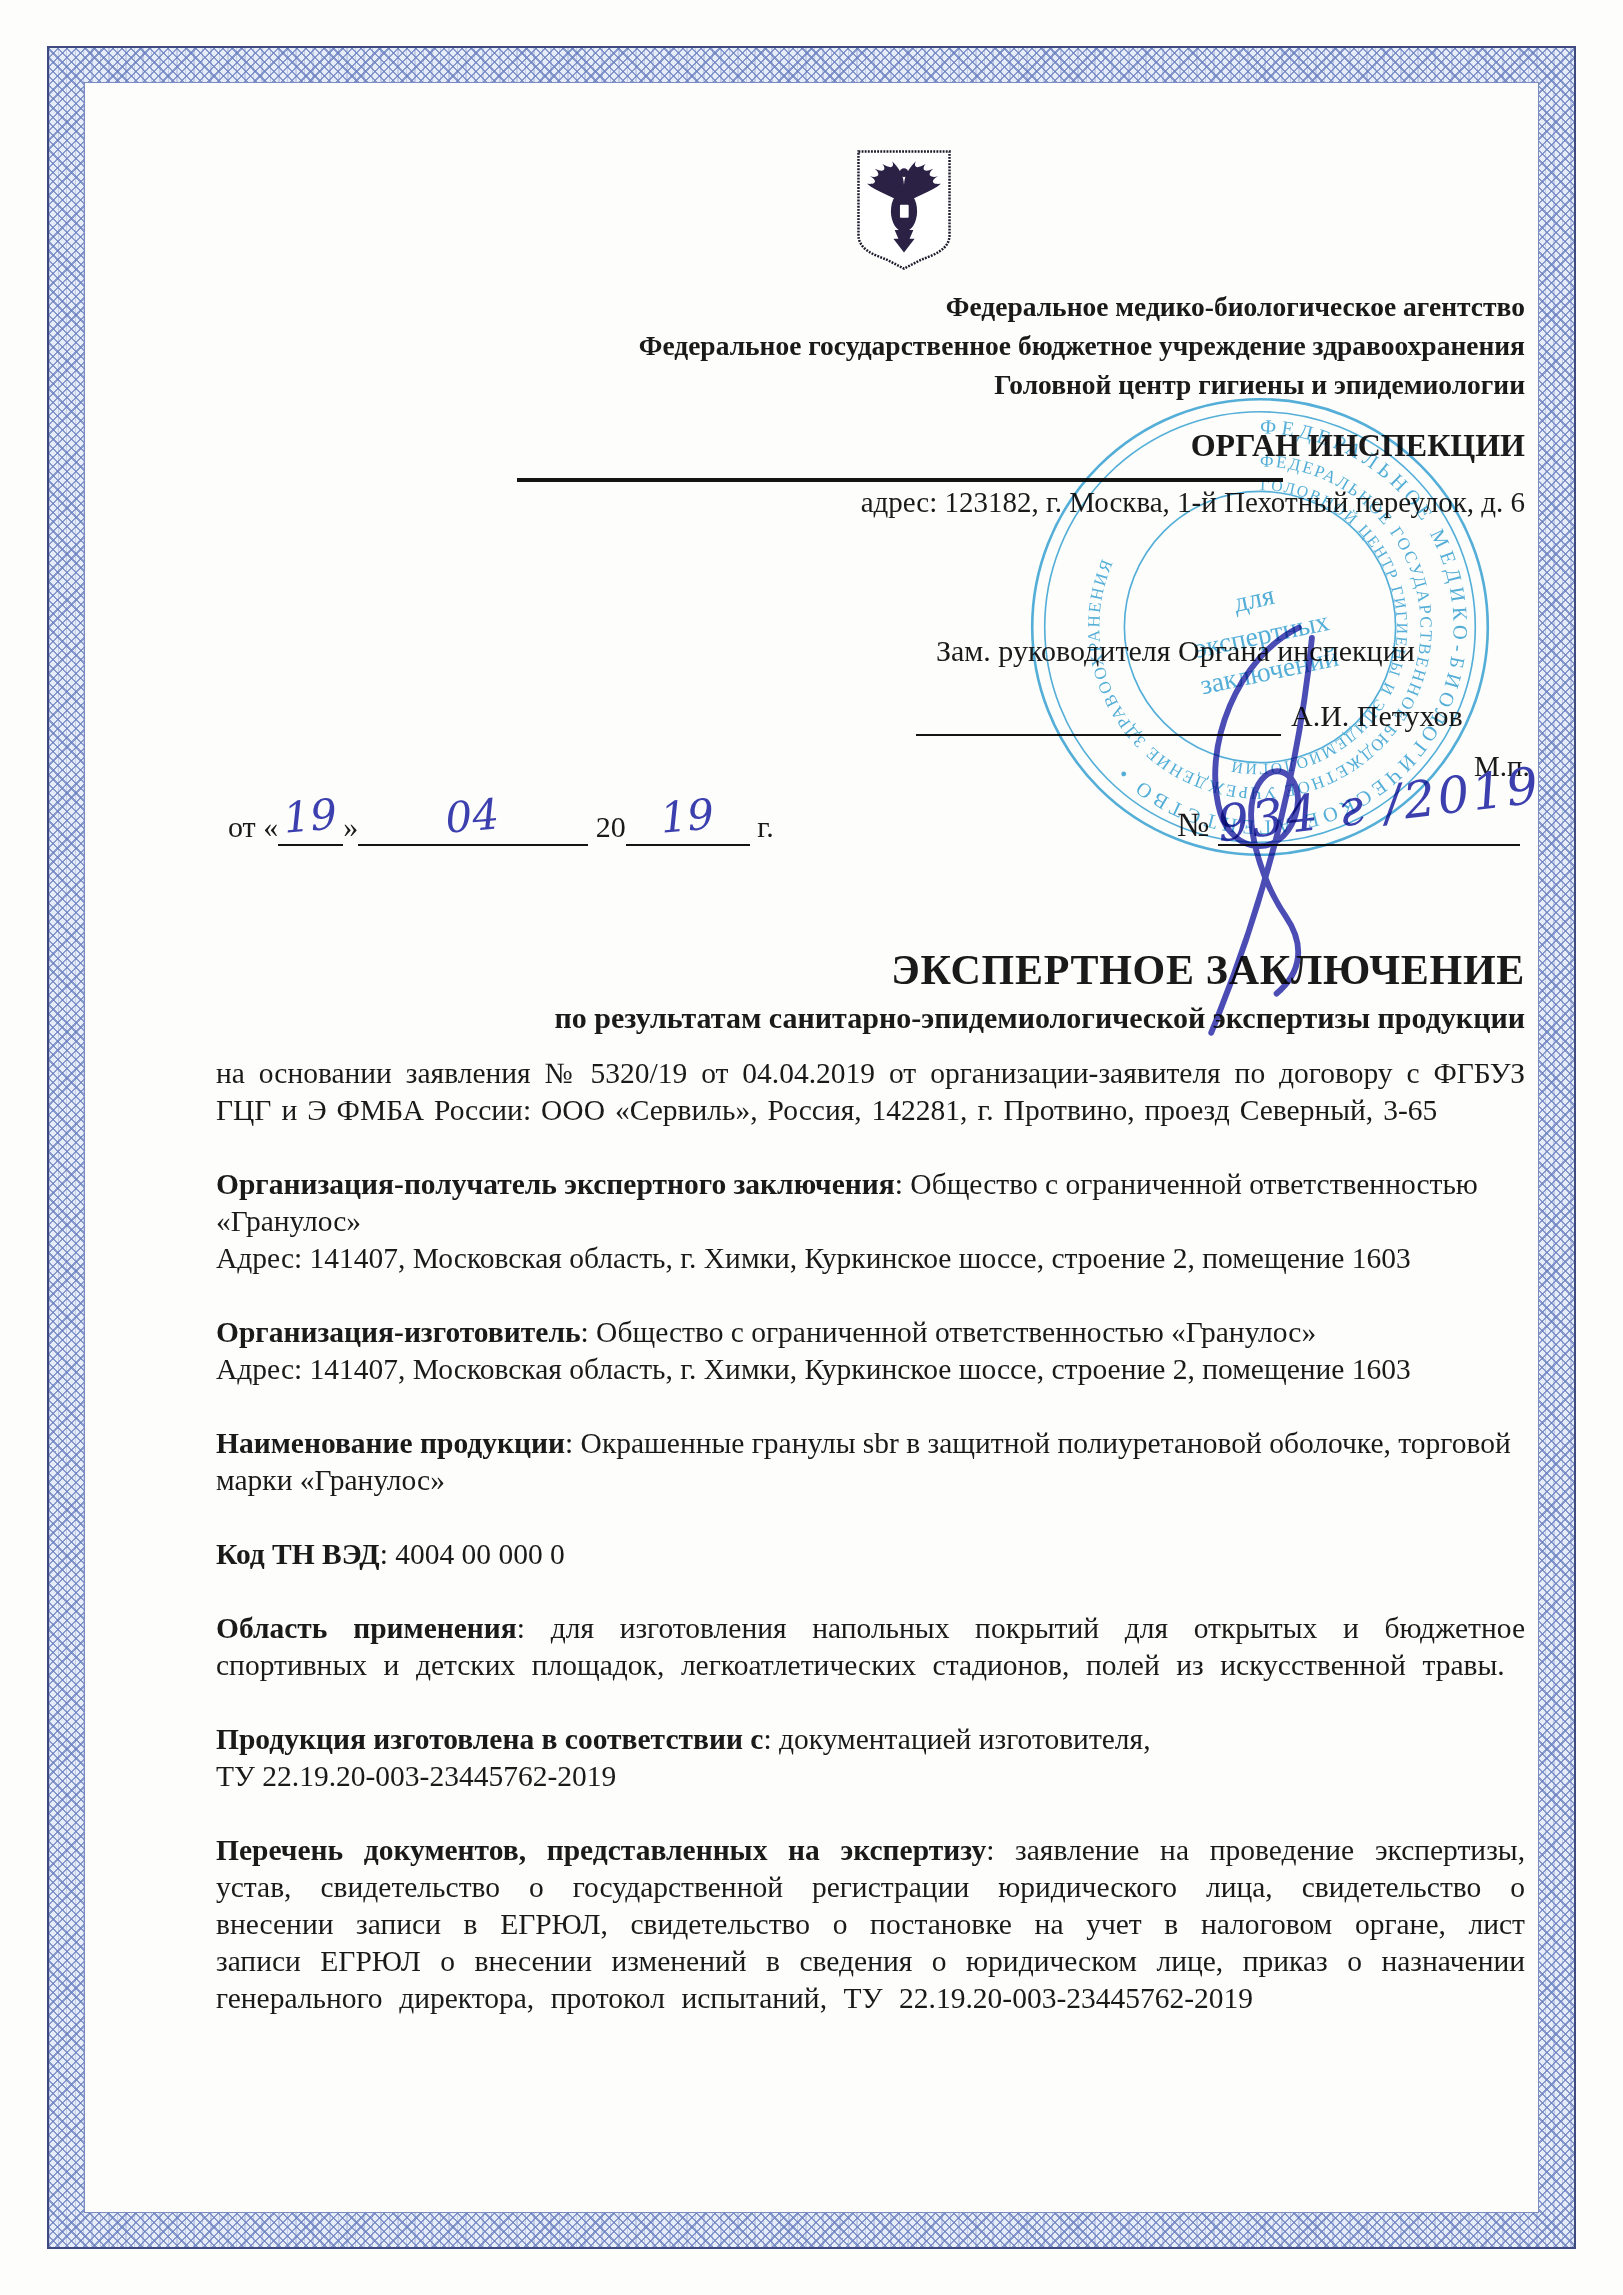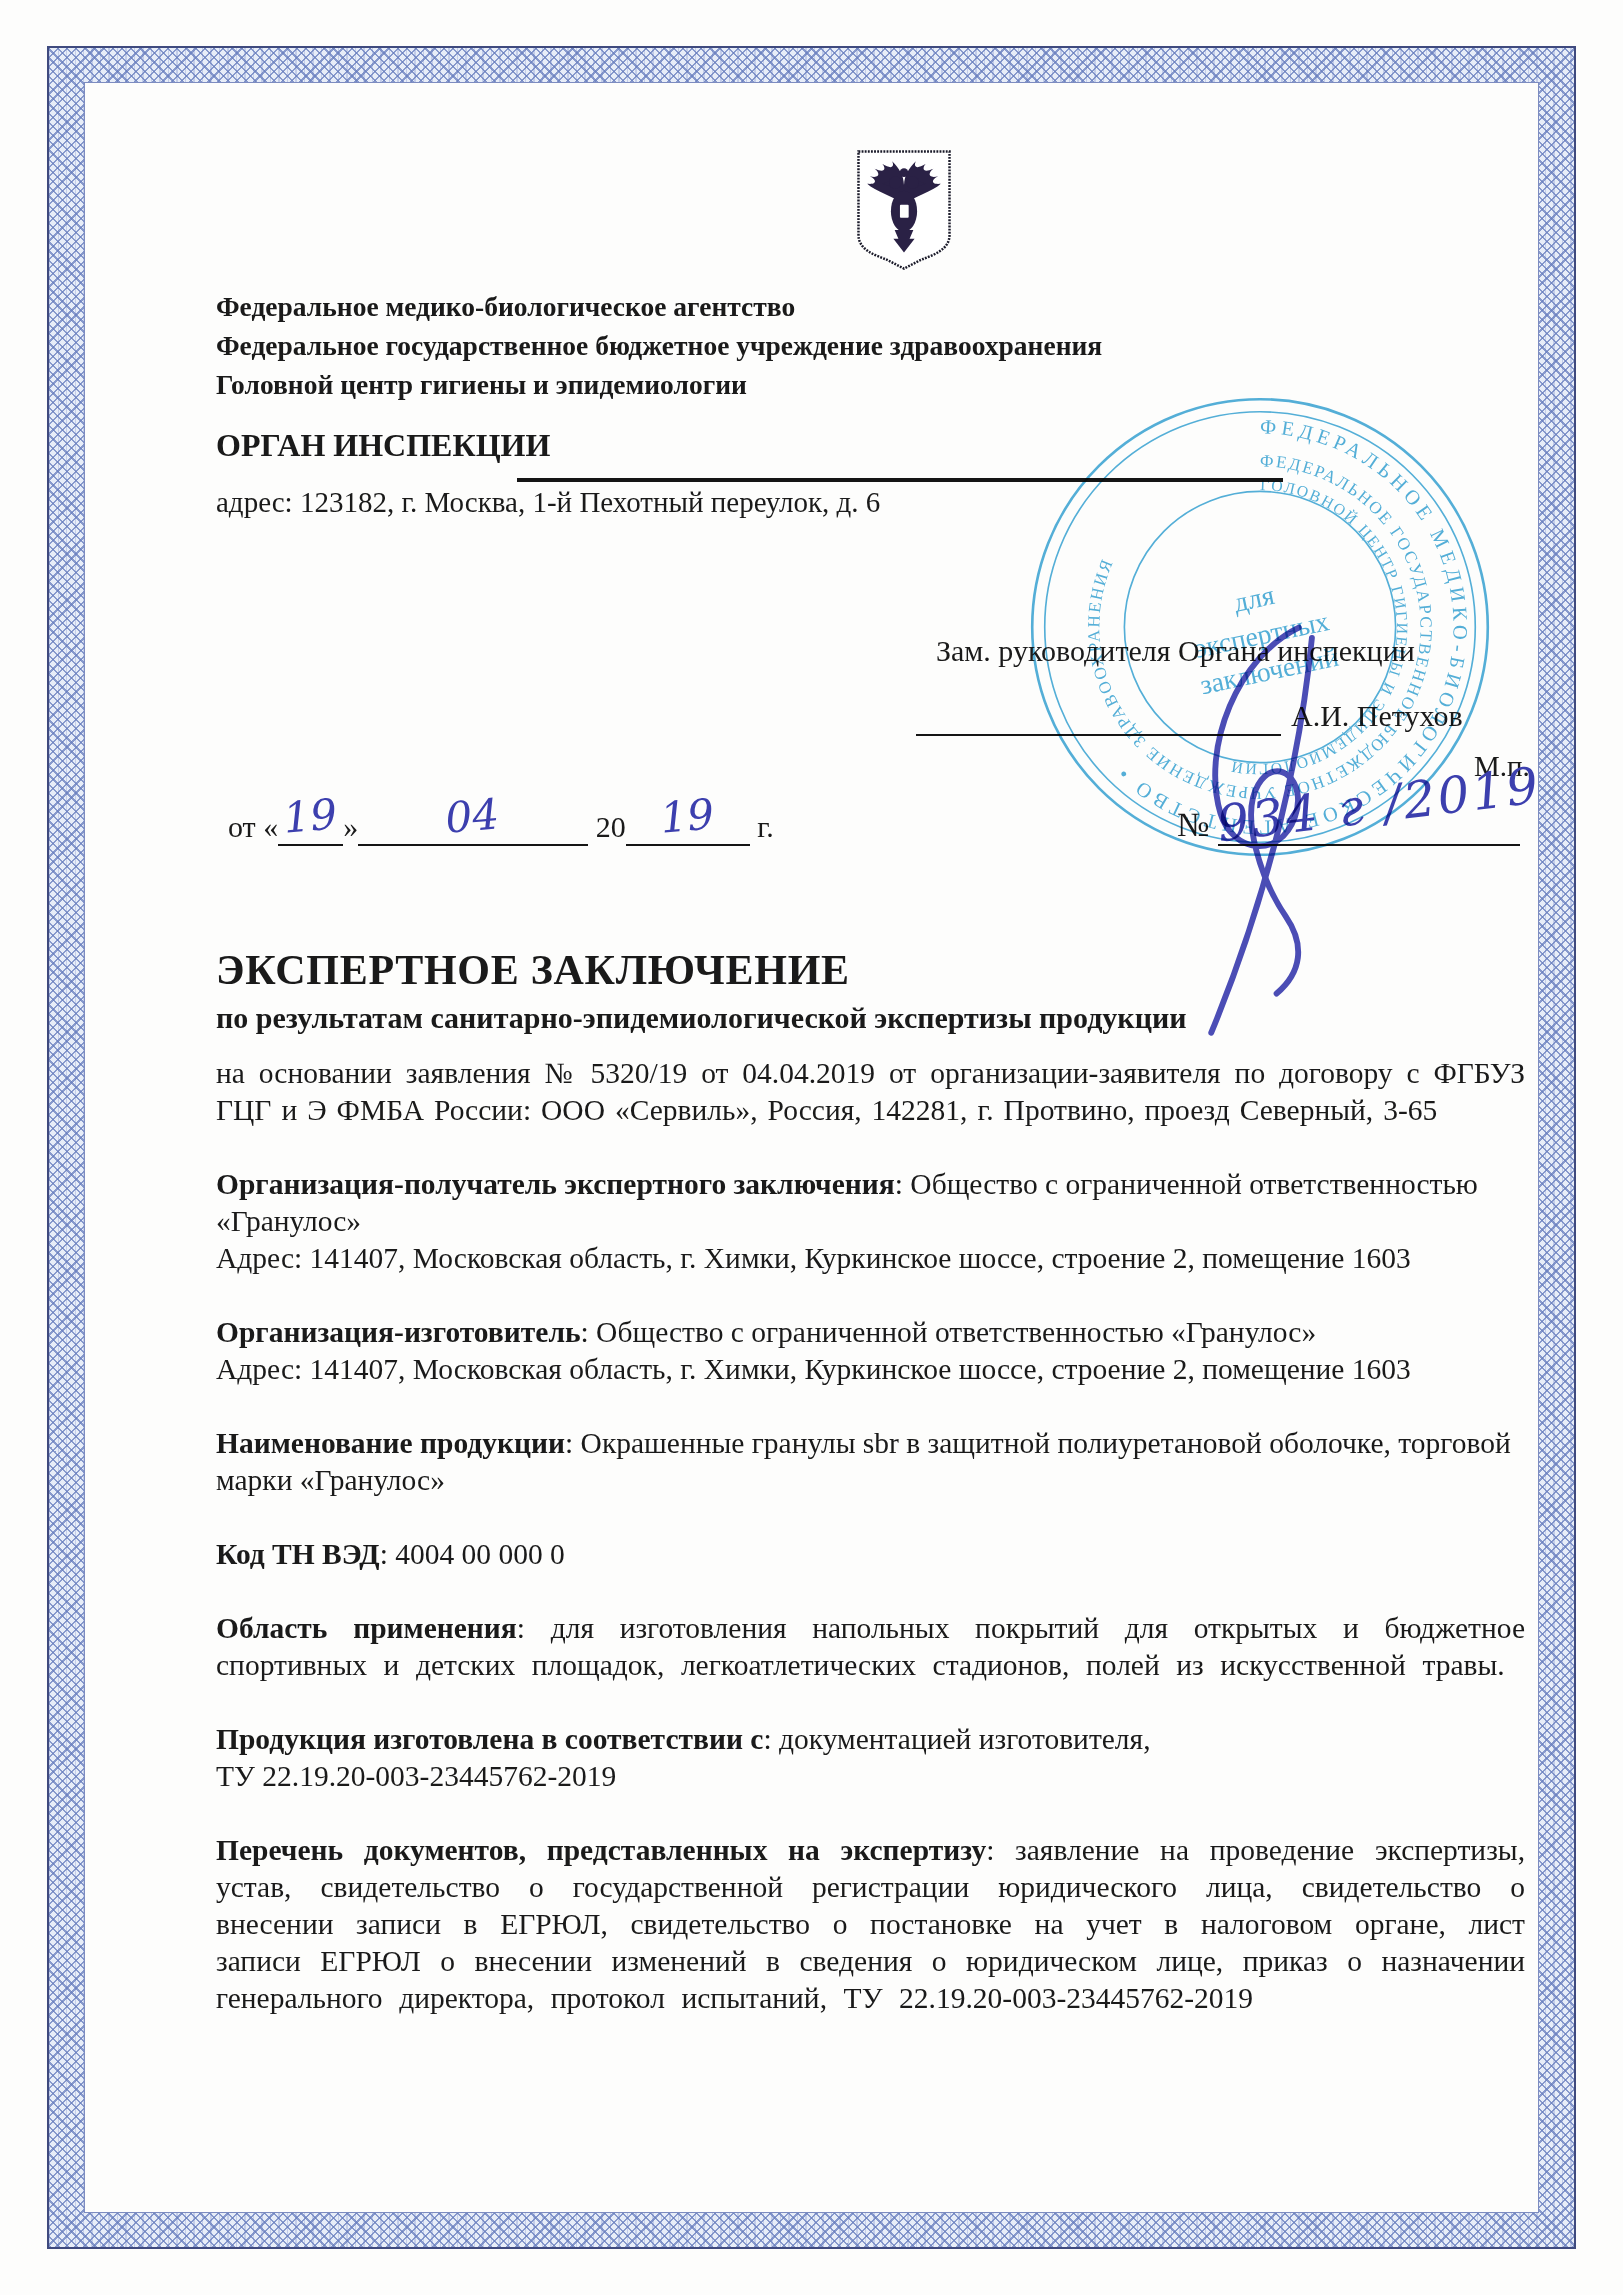--- a/index.html
+++ b/index.html
@@ -15,21 +15,21 @@
       repeating-linear-gradient(45deg, rgba(104,126,190,.75) 0 1.6px, transparent 1.6px 6.5px),
       repeating-linear-gradient(-45deg, rgba(104,126,190,.75) 0 1.6px, transparent 1.6px 6.5px),
       repeating-linear-gradient(90deg, rgba(148,164,214,.45) 0 1.3px, transparent 1.3px 8.5px);
     border:2px solid #3f4a7e;
   }
   .frame-hole{
     position:absolute;left:84px;top:82px;right:84px;bottom:82px;
     background:#fdfdfc;border:1.3px solid #7d8cc0;
   }
   .abs{position:absolute;}
-  .center{text-align:left;}
+  .center{text-align:right;}
   
   .emblem{left:851px;top:147px;width:106px;height:126px;z-index:2;}
   .org-block{left:216px;top:287px;width:1309px;font-weight:bold;font-size:27.5px;line-height:39px;z-index:2;}
   .inspection-title{left:216px;top:427px;width:1309px;font-weight:bold;font-size:32px;z-index:2;}
   .inspection-underline{left:517px;top:478px;width:766px;border-top:4.6px solid #151515;z-index:2;}
   .address-line{left:216px;top:486px;width:1309px;font-size:29px;z-index:2;}
   .phone-line{left:216px;top:525px;width:1309px;font-size:29px;z-index:2;}
   
   .attestat{left:223px;top:625px;width:484px;font-size:30px;line-height:41px;z-index:2;}
   .approve-label{left:936px;top:592px;width:599px;font-size:31px;text-align:right;padding-right:71px;box-sizing:border-box;z-index:2;}

